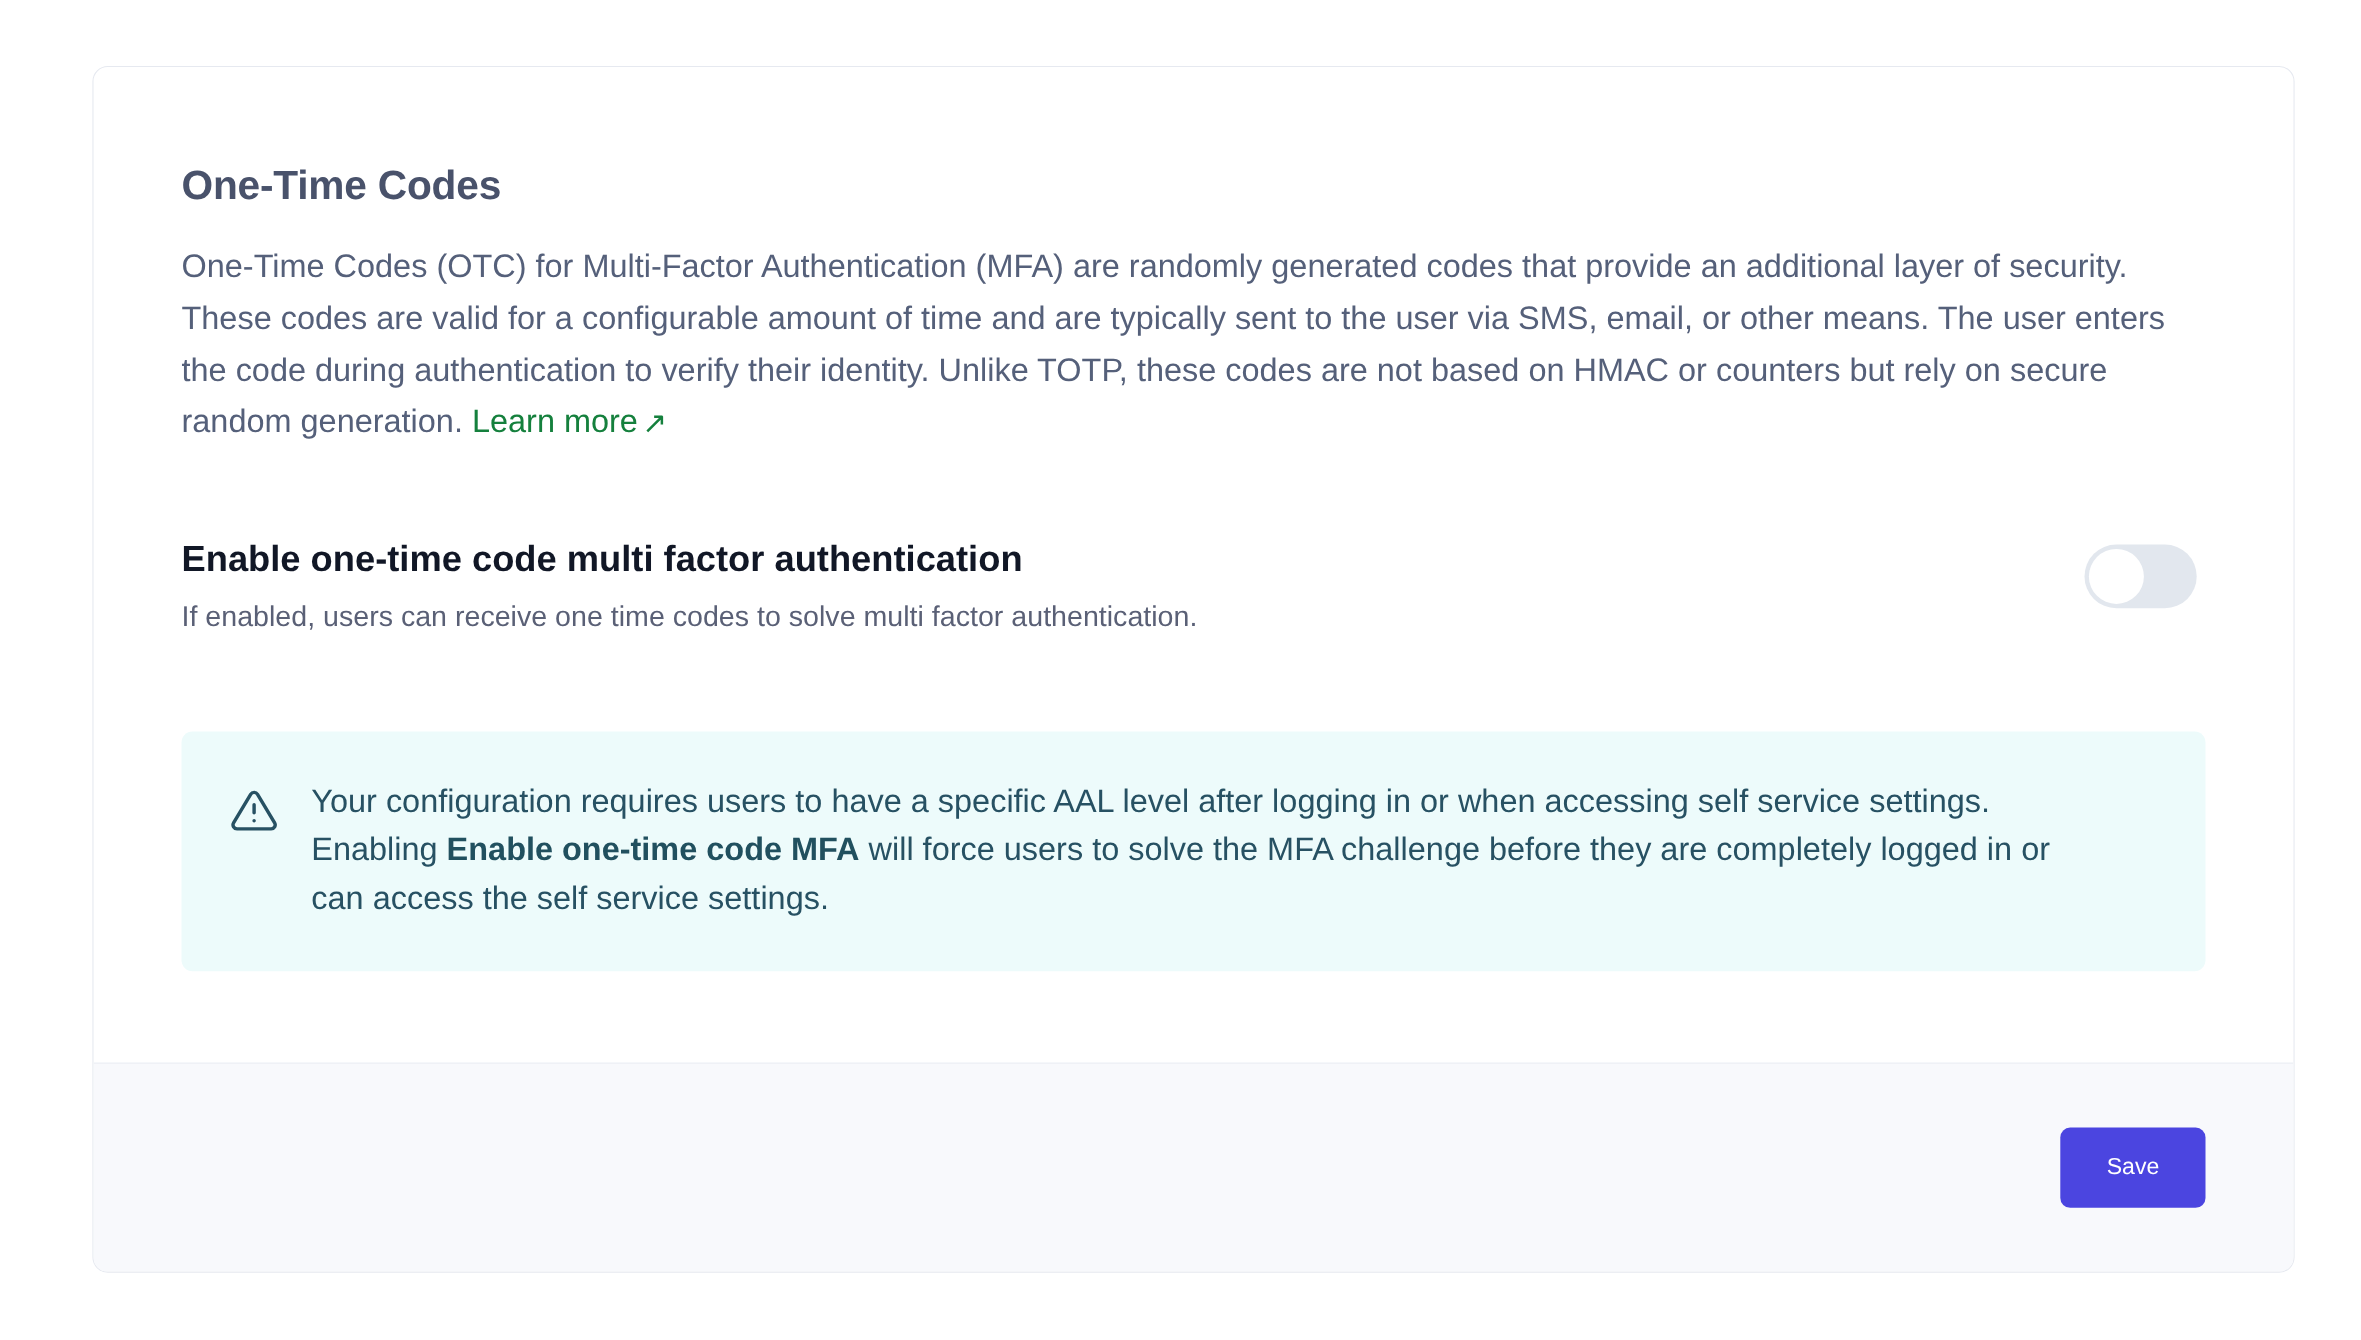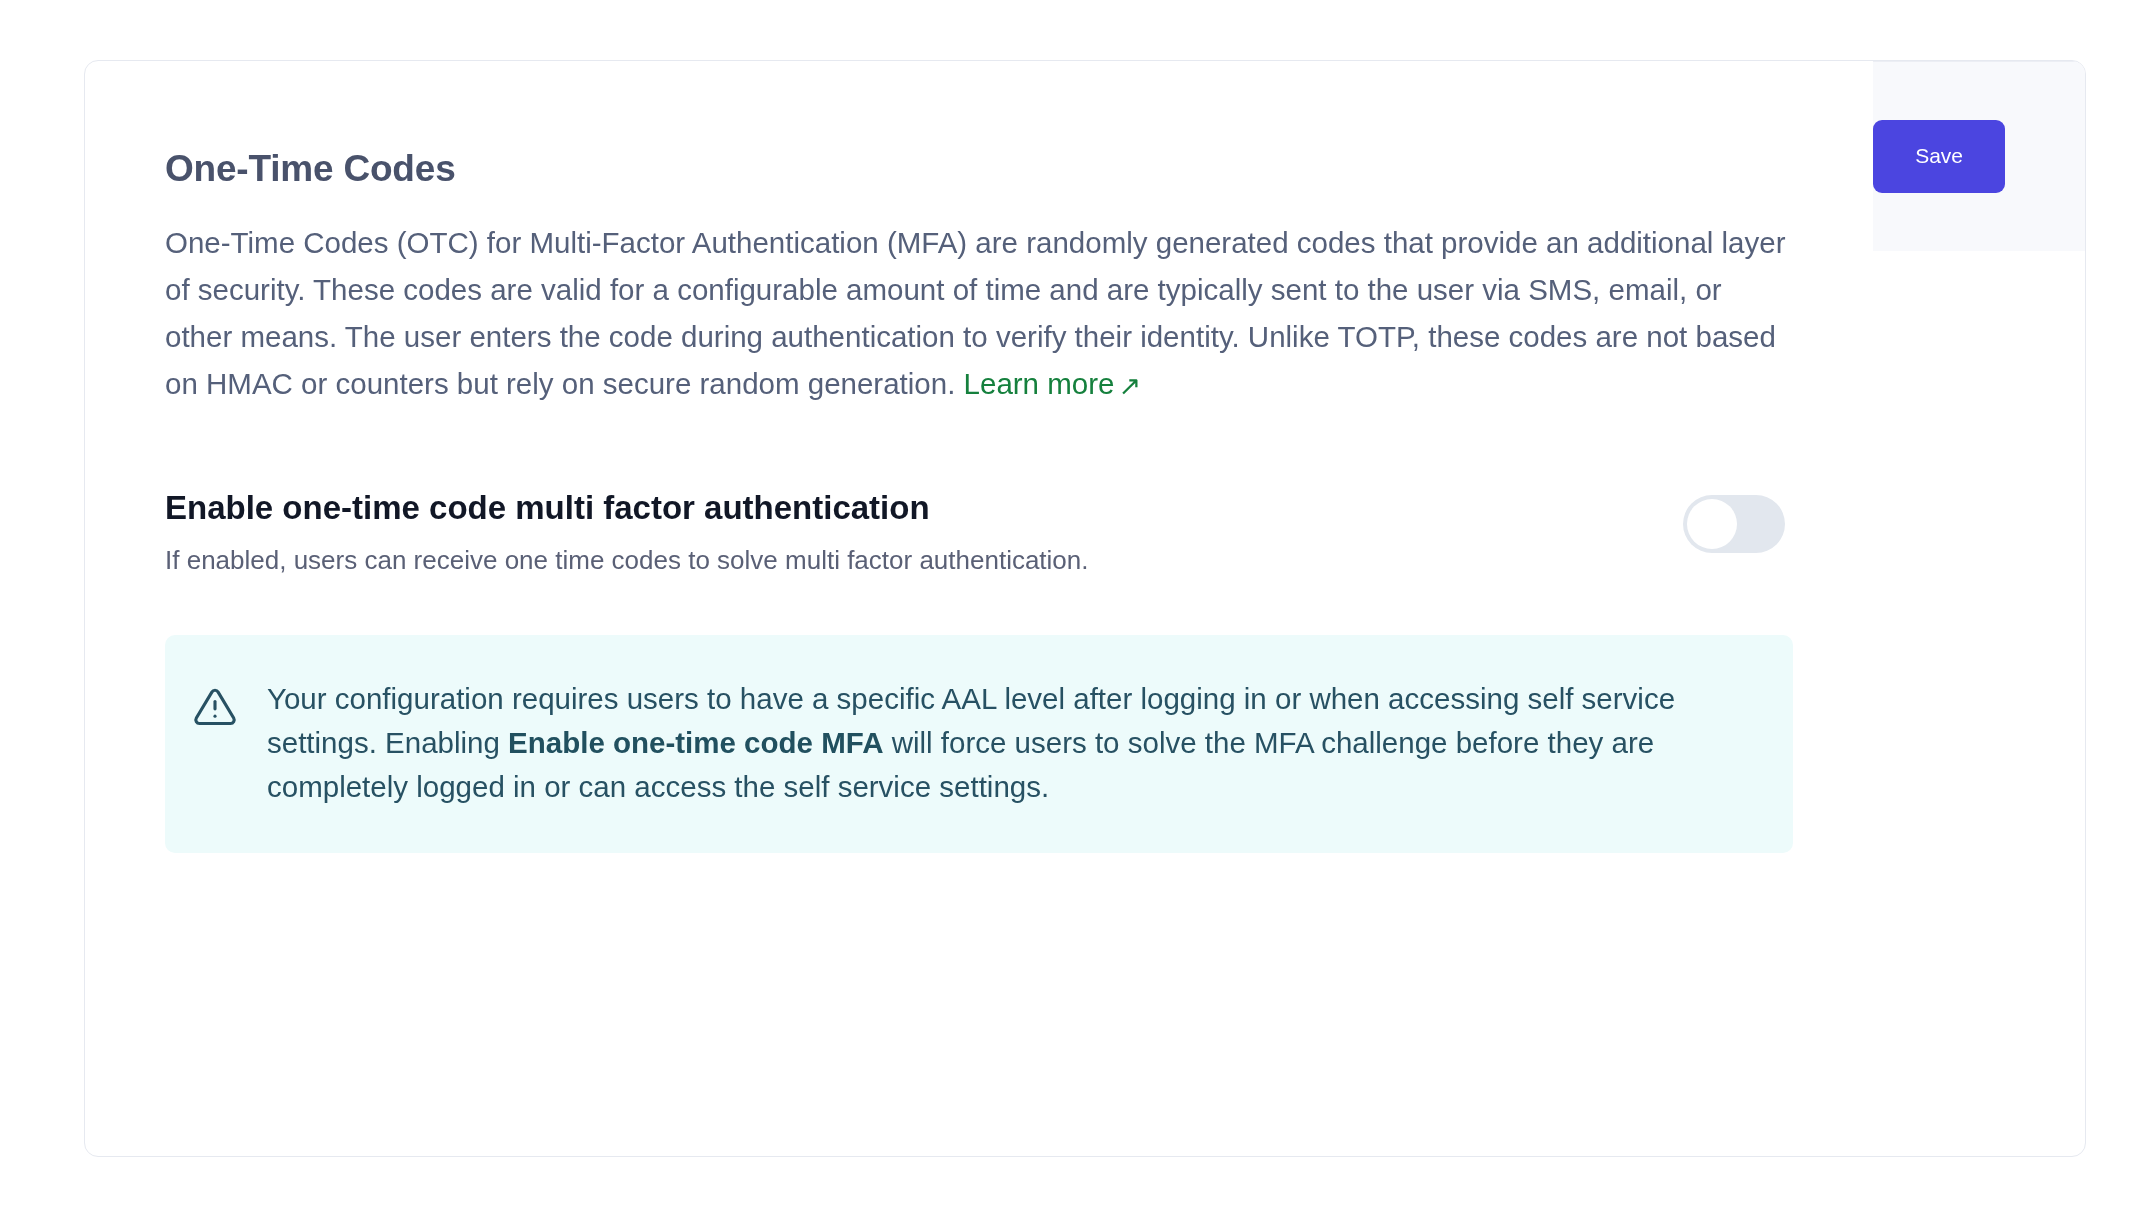--- a/index.html
+++ b/index.html
@@ -28,21 +28,21 @@
     left: 84px;
     top: 60px;
     width: 2002px;
     height: 1097px;
     box-sizing: border-box;
     background: #ffffff;
     border: 1.5px solid #e6e9f0;
     border-radius: 14px;
     overflow: hidden;
     display: flex;
-    flex-direction: row;
+    flex-direction: column;
   }
 
   .card-body {
     flex: 1 1 auto;
     padding: 86px 80px 0 80px;
     box-sizing: border-box;
   }
 
   
   .card-title {
@@ -122,24 +122,24 @@
     top: 4px;
     left: 4px;
     width: 50px;
     height: 50px;
     border-radius: 50%;
     background: #ffffff;
   }
 
   
   .callout {
-    margin-top: 58px;
+    margin-top: 88px;
     background: #edfbfb;
     border-radius: 10px;
-    padding: 42px 44px 44px 28px;
+    padding: 42px 44px 44px 44px;
     display: flex;
     align-items: flex-start;
     gap: 30px;
     box-sizing: border-box;
     max-width: 1840px;
   }
   .callout-icon {
     flex: 0 0 auto;
     width: 44px;
     height: 44px;

